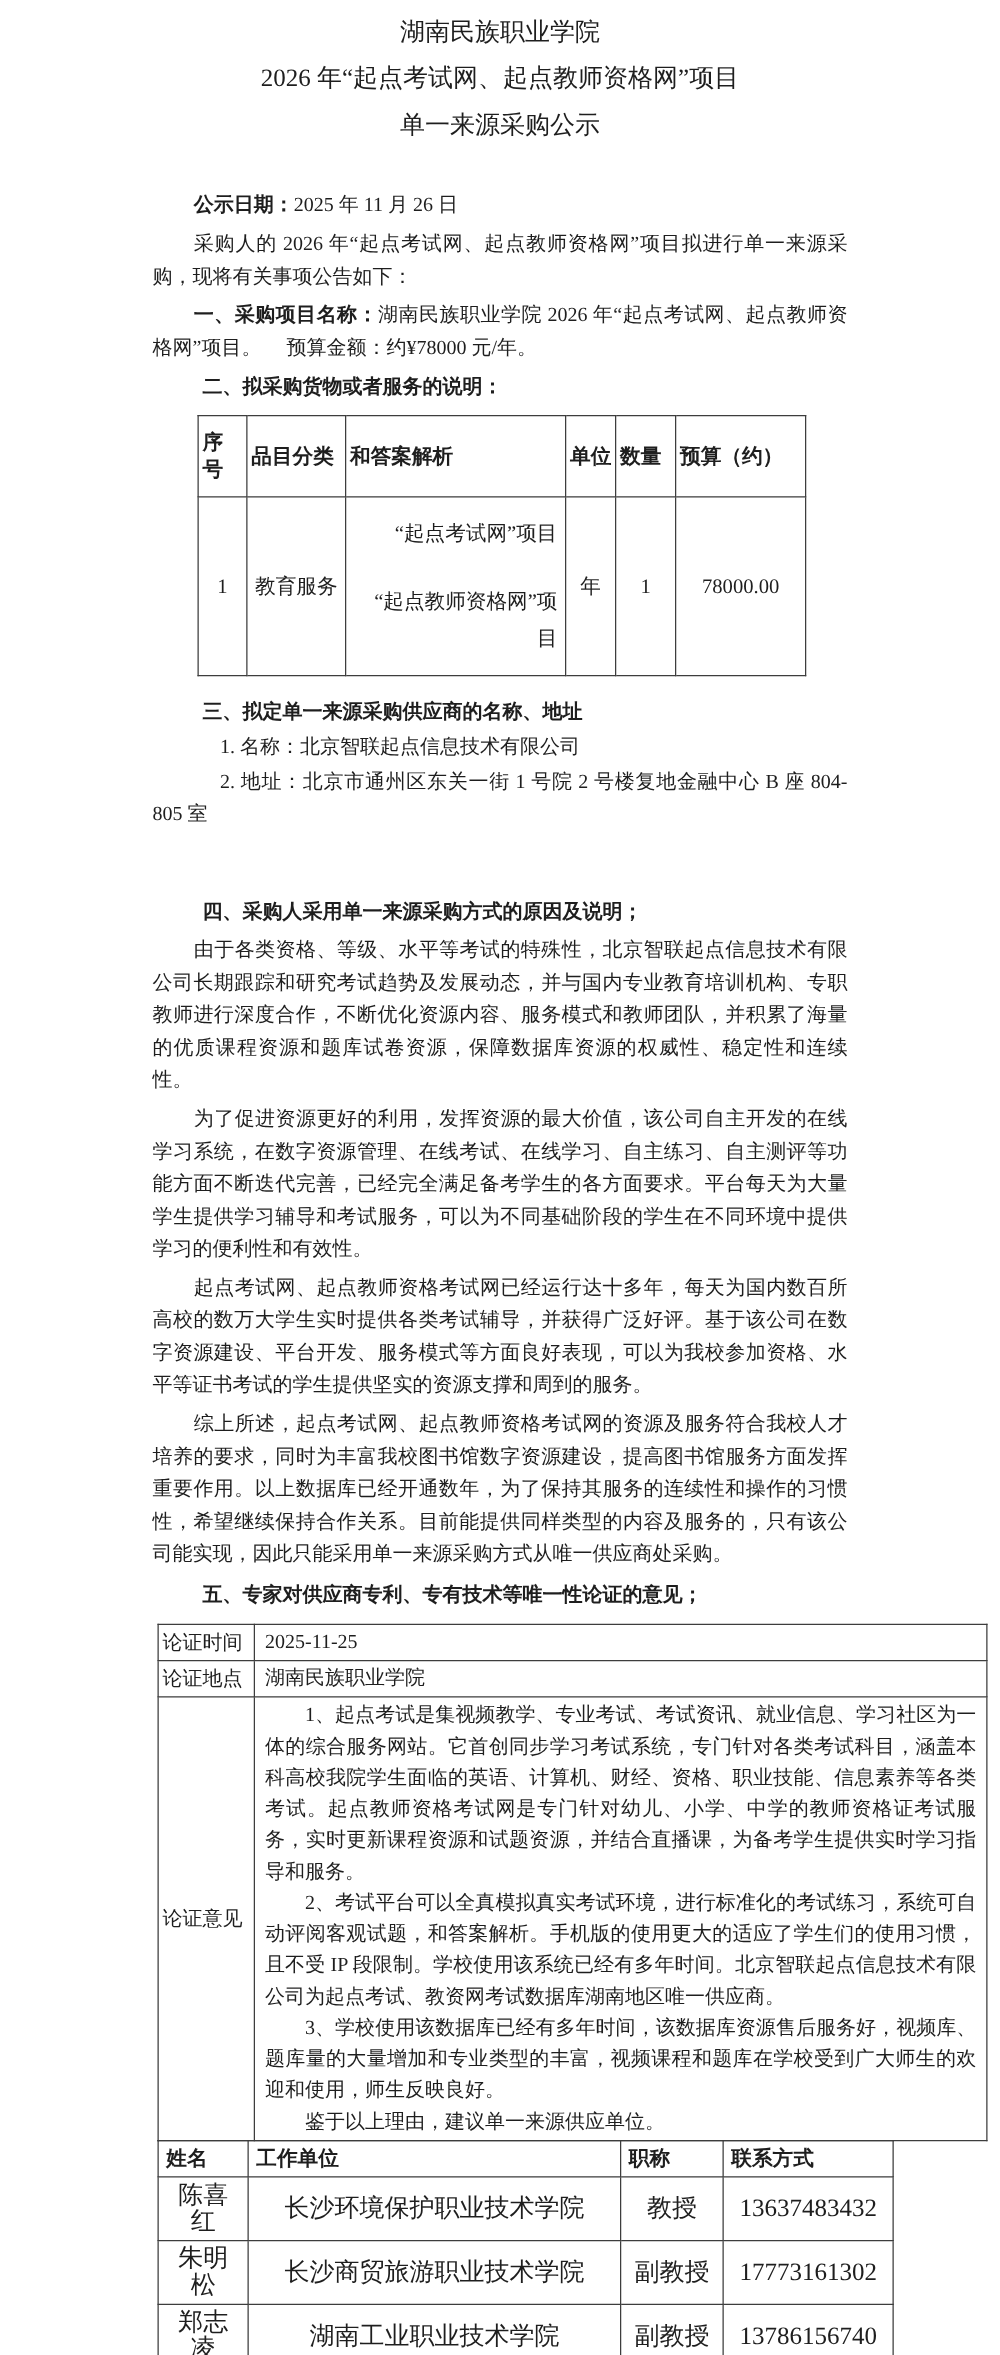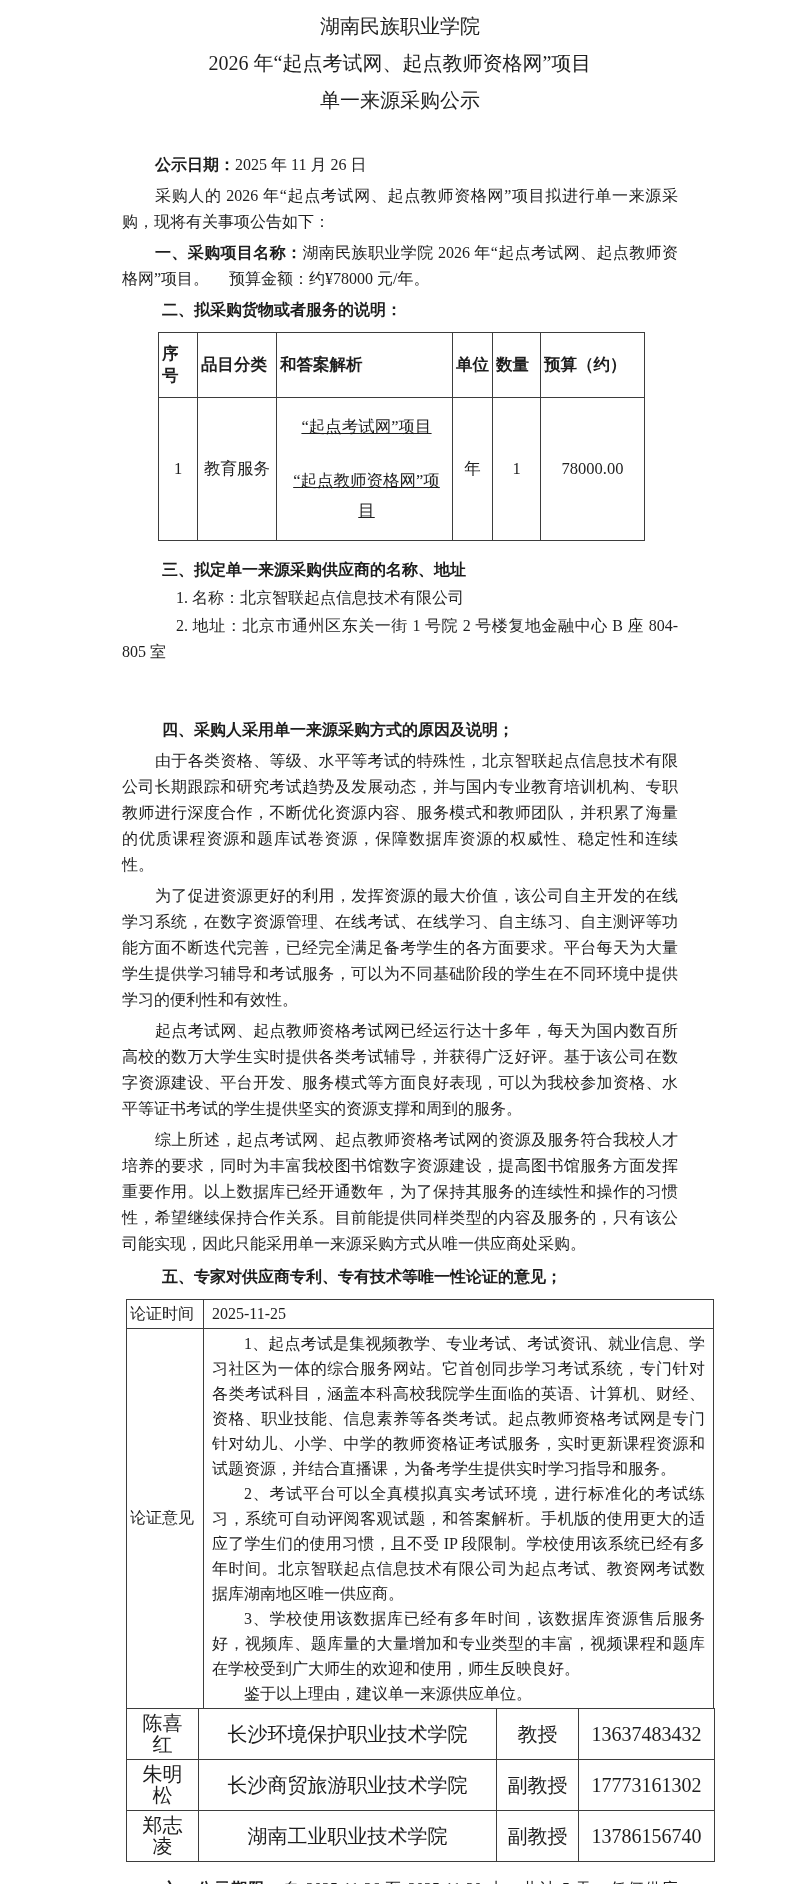--- a/index.html
+++ b/index.html
@@ -17,23 +17,23 @@
   .h3x{margin-top:16px;}
   .h4x{margin-top:52px;}
   .sub{margin-top:2px;text-indent:54px;}
   table{border-collapse:collapse;table-layout:fixed;}
   td,th{border:1px solid #3d3d3d;font-size:16.5px;vertical-align:middle;
         word-break:break-all;}
   .t1{margin:9px 0 0 36px;width:486px;}
   .t1 th{font-weight:700;text-align:left;padding:10px 3px;line-height:22px;}
   .t1 td{padding:6px 3px;text-align:center;line-height:24px;}
   .t1 td.name-cell{text-align:left;padding:14px 6px 14px 10px;}
-  .item{line-height:30px;text-align:center;text-decoration:underline;}
+  .item{line-height:30px;text-align:right;}
   .item + .item{margin-top:24px;}
-  .t2{margin:9px 18px 0 4px;width:588px;}
+  .t2{margin:9px 18px 0 4px;width:664px;}
   .t2 .label-cell{width:70px;padding:2px 3px;font-size:16px;text-align:left;
                   font-weight:400;vertical-align:middle;}
   .t2 .value-cell{padding:2px 8px;font-size:16px;line-height:24px;text-align:left;}
   .opinion-cell{padding:4px 8px 8px 8px;}
   .op{font-size:16px;line-height:25px;text-indent:32px;}
   .t2b{margin:-1px 0 0 4px;width:588px;}
   .t2b th{font-weight:700;text-align:left;padding:3px 6px;line-height:22px;font-size:16.5px;}
   .t2b td{padding:4px 6px;line-height:21px;font-size:20px;text-align:center;}
   .s6{margin-top:14px;text-indent:40px;}
 </style>
@@ -98,39 +98,49 @@
 
   <p class="heading" style="margin-top:7px;">五、专家对供应商专利、专有技术等唯一性论证的意见；</p>
 
   <table class="t2">
     <tbody>
         <tr>
       <td class="label-cell">论证时间</td>
       <td class="value-cell">2025-11-25</td>
     </tr>
     <tr>
+      <td class="label-cell">论证地点</td>
+      <td class="value-cell">湖南民族职业学院</td>
+    </tr>
+    <tr>
       <td class="label-cell">论证意见</td>
       <td class="value-cell opinion-cell">
         <p class="op">1、起点考试是集视频教学、专业考试、考试资讯、就业信息、学习社区为一体的综合服务网站。它首创同步学习考试系统，专门针对各类考试科目，涵盖本科高校我院学生面临的英语、计算机、财经、资格、职业技能、信息素养等各类考试。起点教师资格考试网是专门针对幼儿、小学、中学的教师资格证考试服务，实时更新课程资源和试题资源，并结合直播课，为备考学生提供实时学习指导和服务。</p>
         <p class="op">2、考试平台可以全真模拟真实考试环境，进行标准化的考试练习，系统可自动评阅客观试题，和答案解析。手机版的使用更大的适应了学生们的使用习惯，且不受 IP 段限制。学校使用该系统已经有多年时间。北京智联起点信息技术有限公司为起点考试、教资网考试数据库湖南地区唯一供应商。</p>
         <p class="op">3、学校使用该数据库已经有多年时间，该数据库资源售后服务好，视频库、题库量的大量增加和专业类型的丰富，视频课程和题库在学校受到广大师生的欢迎和使用，师生反映良好。</p>
         <p class="op">鉴于以上理由，建议单一来源供应单位。</p>
       </td>
     </tr>
   </tbody>
     </table>
 
   <table class="t2b">
     <colgroup>
       <col style="width:72px">
         <col style="width:298px">
         <col style="width:82px">
         <col style="width:136px">
     </colgroup>
     <tbody>
+        <tr>
+      <th>姓名</th>
+      <th>工作单位</th>
+      <th>职称</th>
+      <th>联系方式</th>
+    </tr>
     <tr>
       <td>陈喜红</td>
       <td>长沙环境保护职业技术学院</td>
       <td>教授</td>
       <td>13637483432</td>
     </tr>
     <tr>
       <td>朱明松</td>
       <td>长沙商贸旅游职业技术学院</td>
       <td>副教授</td>

